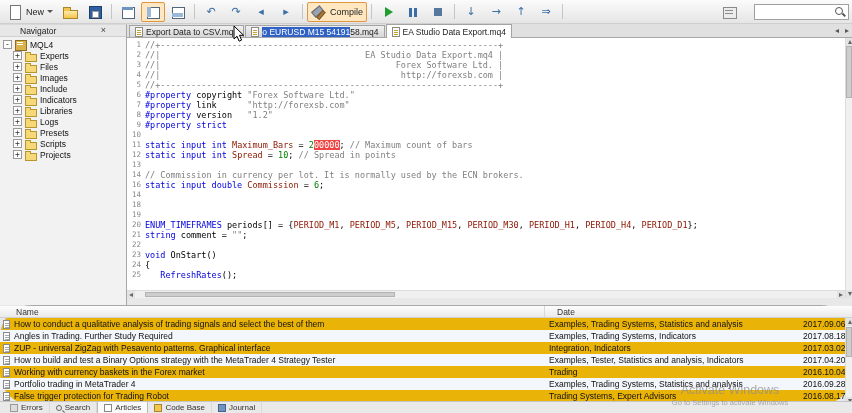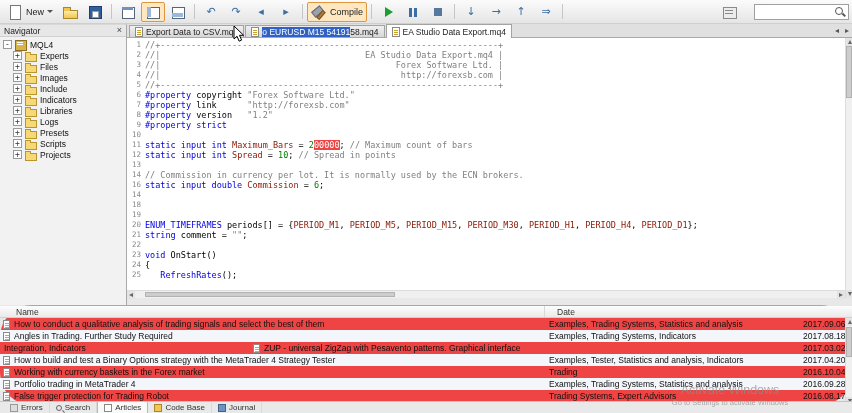--- a/index.html
+++ b/index.html
@@ -51,21 +51,21 @@
     margin-right:1px; font-size:8.5px; color:#222; white-space:nowrap; }
   .tab.active { height:14px; background:#fff; margin-bottom:-1px; z-index:6; }
   .ticon { width:8px; height:10px; background:#fff; border:1px solid #8a8a8a; position:relative; flex:none; }
   .ticon::before { content:""; position:absolute; left:1px; top:2px; width:4px; height:1px; background:#c9a227; box-shadow:0 2px 0 #c9a227, 0 4px 0 #c9a227; }
   .tsel { background:#2f62c4; color:#fff; }
   .tarrow { margin-left:auto; font-size:8px; color:#555; padding:0 3px; align-self:center; font-family:"DejaVu Sans",sans-serif; }
 
   
   .navigator { position:absolute; left:0; top:24px; width:127px; height:281px; background:#f2f2f2;
     border-right:1px solid #a8a8a8; border-top:1px solid #d8d8d8; z-index:4; }
-  .nav-header { height:12px; display:flex; align-items:center; justify-content:space-between; padding:0 4px;
+  .nav-header { height:12px; display:flex; align-items:center; justify-content:space-between; padding:0 20px;
     font-size:8.5px; color:#222; background:#e7e7e7; border-bottom:1px solid #d0d0d0; }
   .nav-close { color:#444; font-size:9px; line-height:9px; cursor:default; }
   .ntree { padding-top:2px; }
   .trow { height:11px; display:flex; align-items:center; gap:3px; padding-left:3px; font-size:8.5px; color:#111; white-space:nowrap; }
   .trow.child { padding-left:13px; }
   .expander { width:9px; height:9px; border:1px solid #9a9a9a; background:#fff; color:#333; font-size:8px; line-height:7px; text-align:center; flex:none; font-family:"DejaVu Sans Mono",monospace; }
   .nicon { position:relative; width:12px; height:10px; flex:none; }
   .tfolder::before { content:""; position:absolute; left:0; top:3px; width:10px; height:6px; background:#f7d877; border:1px solid #b8962e; }
   .tfolder::after { content:""; position:absolute; left:0; top:1px; width:4px; height:2px; background:#f7d877; border:1px solid #b8962e; border-bottom:none; }
   .mql4::before { content:""; position:absolute; left:0; top:0; width:10px; height:9px; background:#d9b24a; border:1px solid #8d6f1f; }
@@ -93,21 +93,21 @@
   .sa-up { top:0; } .sa-up::before { top:2px; border-left:2px solid transparent; border-right:2px solid transparent; border-bottom:4px solid #666; }
   .sa-dn { bottom:0; } .sa-dn::before { top:2px; border-left:2px solid transparent; border-right:2px solid transparent; border-top:4px solid #666; }
   .hscroll { position:absolute; left:127px; right:7px; top:290px; height:8px; background:#f0f0f0; border-top:1px solid #dcdcdc; z-index:4; }
   .hthumb { position:absolute; left:18px; width:250px; top:1px; bottom:1px; background:#cdcdcd; border:1px solid #b2b2b2; }
   .harrow { position:absolute; top:0; width:8px; height:8px; background:#e4e4e4; }
   .harrow::before { content:""; position:absolute; top:1.5px; width:0; height:0; }
   .ha-l { left:0; } .ha-l::before { left:2px; border-top:2px solid transparent; border-bottom:2px solid transparent; border-right:4px solid #666; }
   .ha-r { right:0; } .ha-r::before { left:2px; border-top:2px solid transparent; border-bottom:2px solid transparent; border-left:4px solid #666; }
 
   
-  .toolbox { position:absolute; left:0; right:0; top:305px; height:100px; background:#ef4444; border-top:1px solid #a8a8a8; z-index:4;border-radius:32px; }
+  .toolbox { position:absolute; left:0; right:0; top:305px; height:100px; background:#eab308; border-top:1px solid #a8a8a8; z-index:4;border-radius:32px; }
   .tb-header { height:12px; display:flex; background:linear-gradient(#fdfdfd,#eaeaea); border-bottom:1px solid #d0d0d0; font-size:8.5px; color:#333; }
   .th { display:flex; align-items:center; border-right:1px solid #d8d8d8; }
   .th-name { width:545px; padding-left:16px; }
   .th-cat { width:250px; padding-left:4px; }
   .th-date { flex:1; padding-left:12px; border-right:none; }
   .tb-rows { height:84px; overflow:hidden; }
   .tb-row { height:12px; display:flex; align-items:center; font-size:8.5px; color:#111; }
   .tb-row:nth-child(even) { background:#f3f6fb; }
   .cell { overflow:hidden; white-space:nowrap; }
   .cell-name { width:545px; display:flex; align-items:center; gap:4px; padding-left:3px; }
@@ -348,25 +348,25 @@
       </div>
       <div class="tb-row">
         <div class="cell cell-name">
           <span class="doc-icon"></span>
           <span>Angles in Trading. Further Study Required</span>
         </div>
         <div class="cell cell-cat">Examples, Trading Systems, Indicators</div>
         <div class="cell cell-date">2017.08.18</div>
       </div>
       <div class="tb-row">
+        <div class="cell cell-name">
+          <span class="doc-icon"></span>
+          <span>ZUP - universal ZigZag with Pesavento patterns. Graphical interface</span>
+        </div>
         <div class="cell cell-cat">Integration, Indicators</div>
-        <div class="cell cell-name">
-          <span class="doc-icon"></span>
-          <span>ZUP - universal ZigZag with Pesavento patterns. Graphical interface</span>
-        </div>
         <div class="cell cell-date">2017.03.02</div>
       </div>
       <div class="tb-row">
         <div class="cell cell-name">
           <span class="doc-icon"></span>
           <span>How to build and test a Binary Options strategy with the MetaTrader 4 Strategy Tester</span>
         </div>
         <div class="cell cell-cat">Examples, Tester, Statistics and analysis, Indicators</div>
         <div class="cell cell-date">2017.04.20</div>
       </div>

